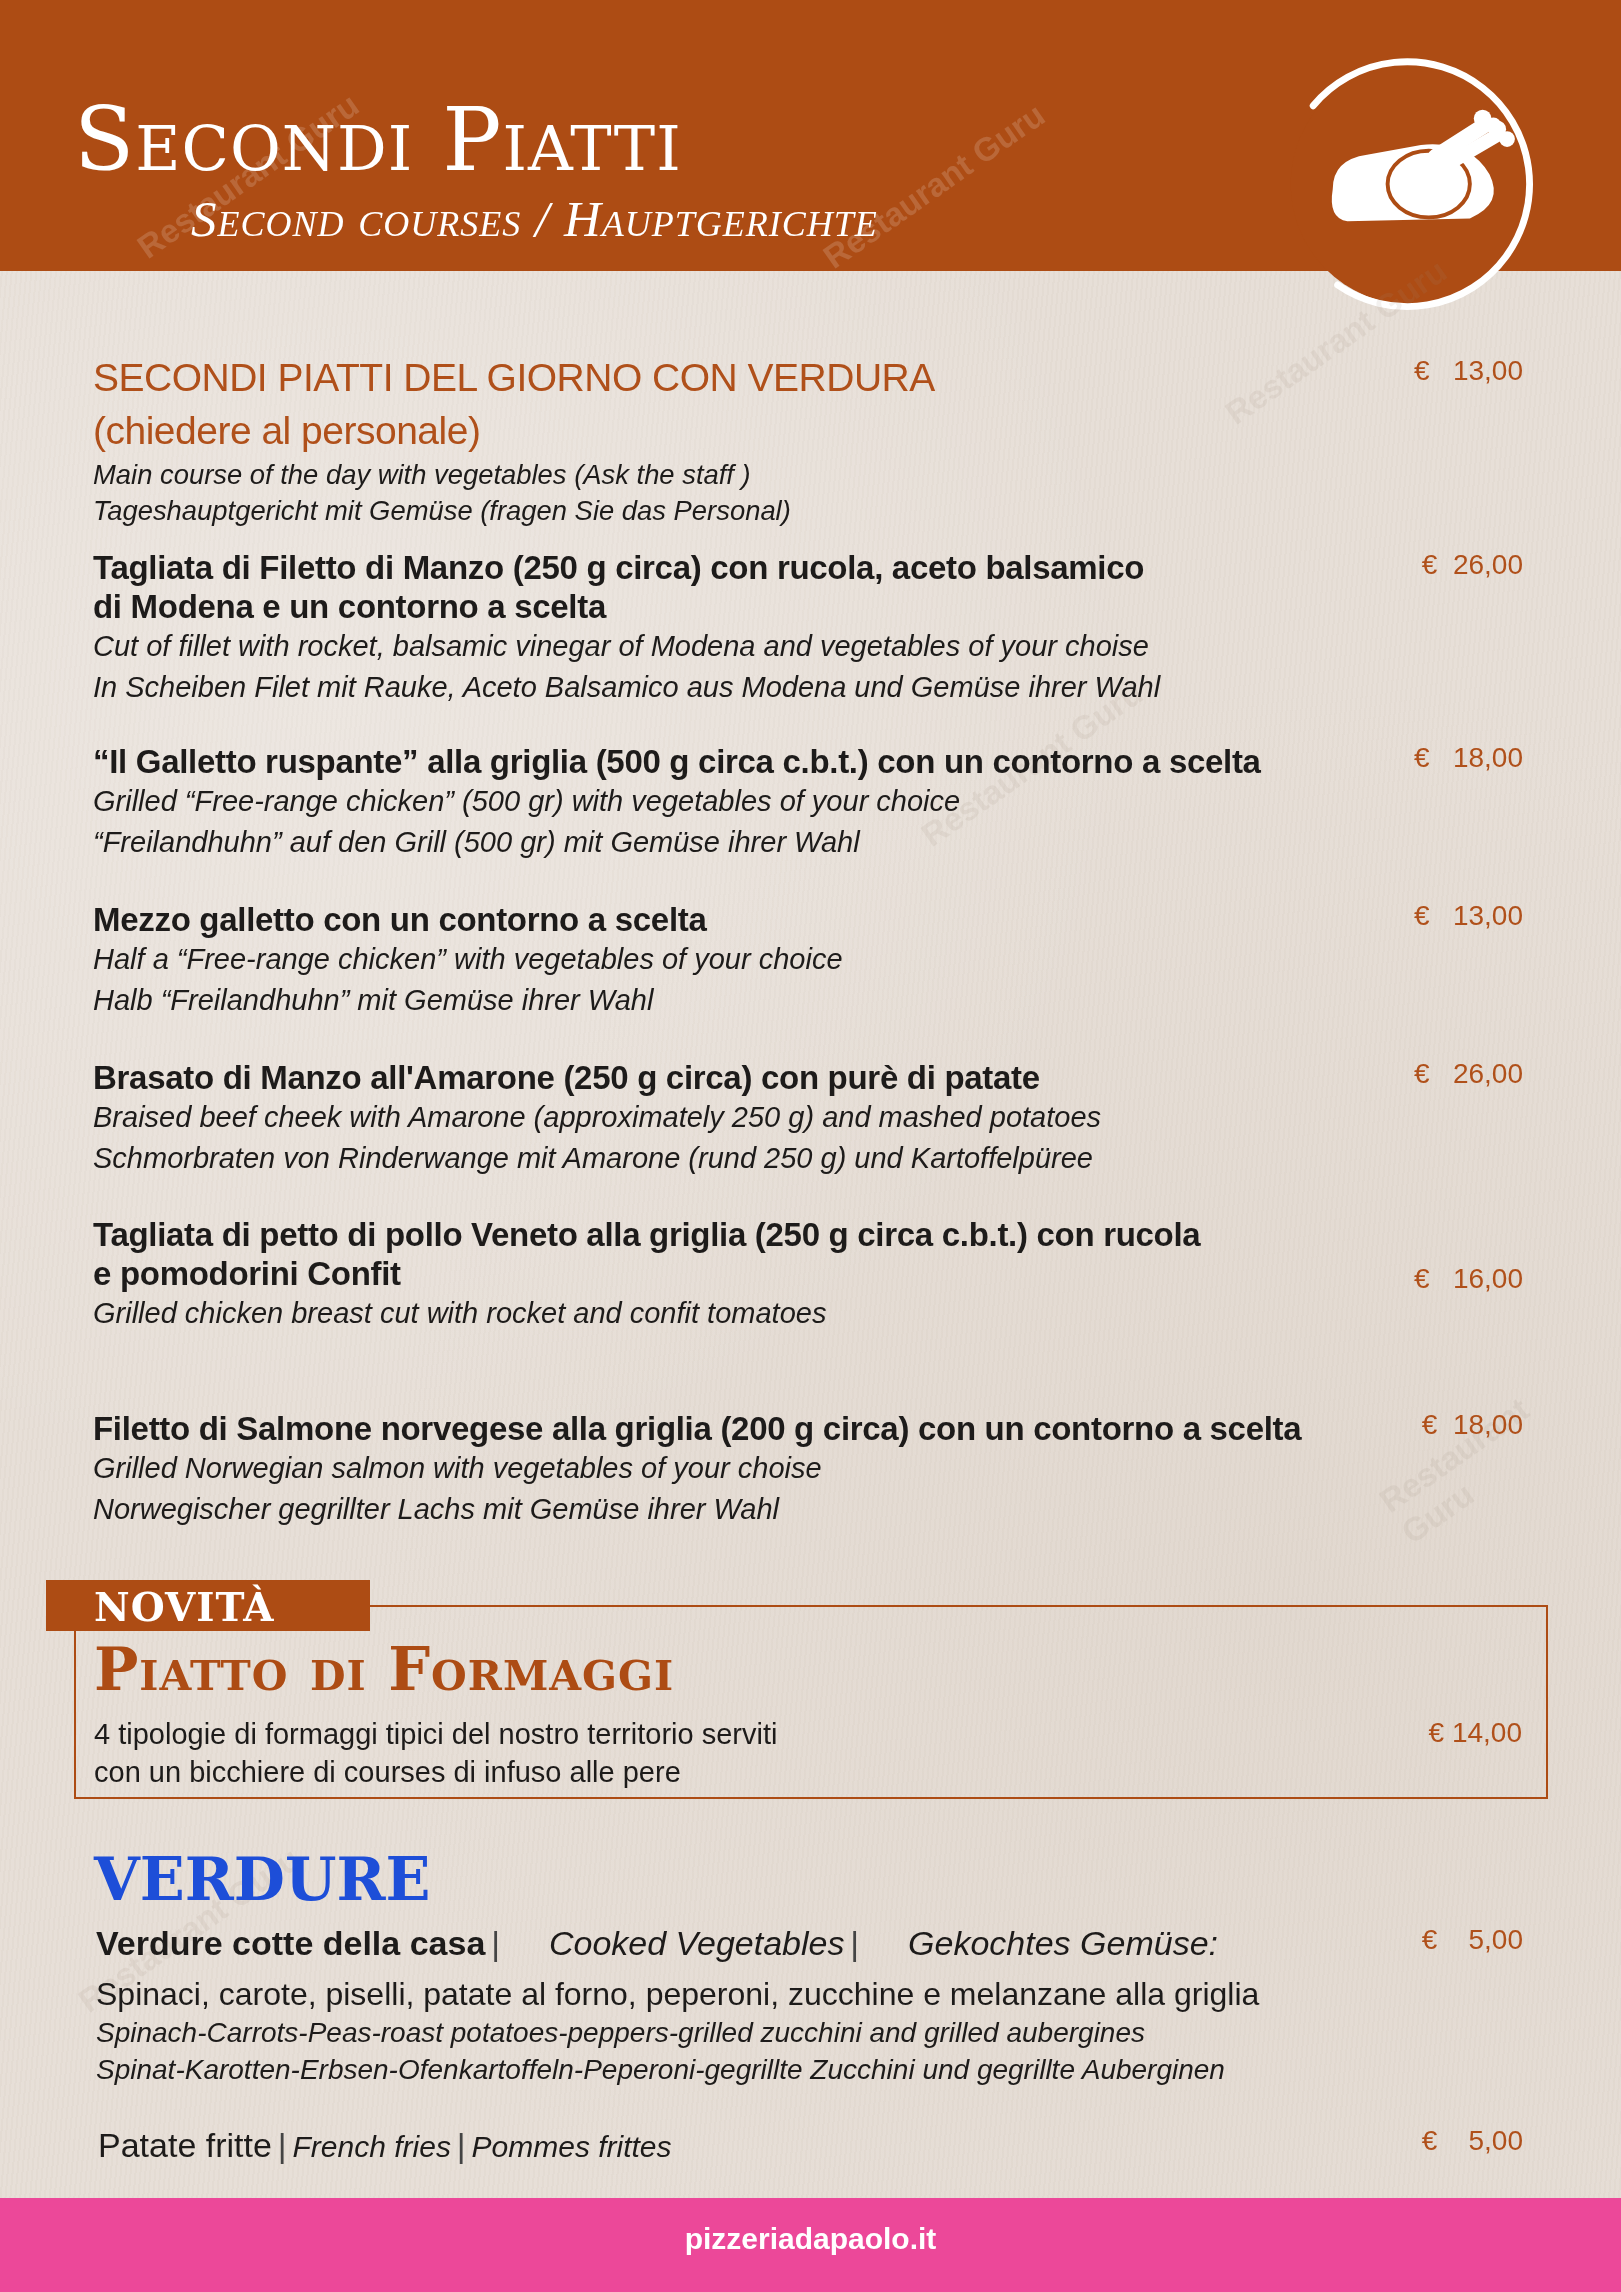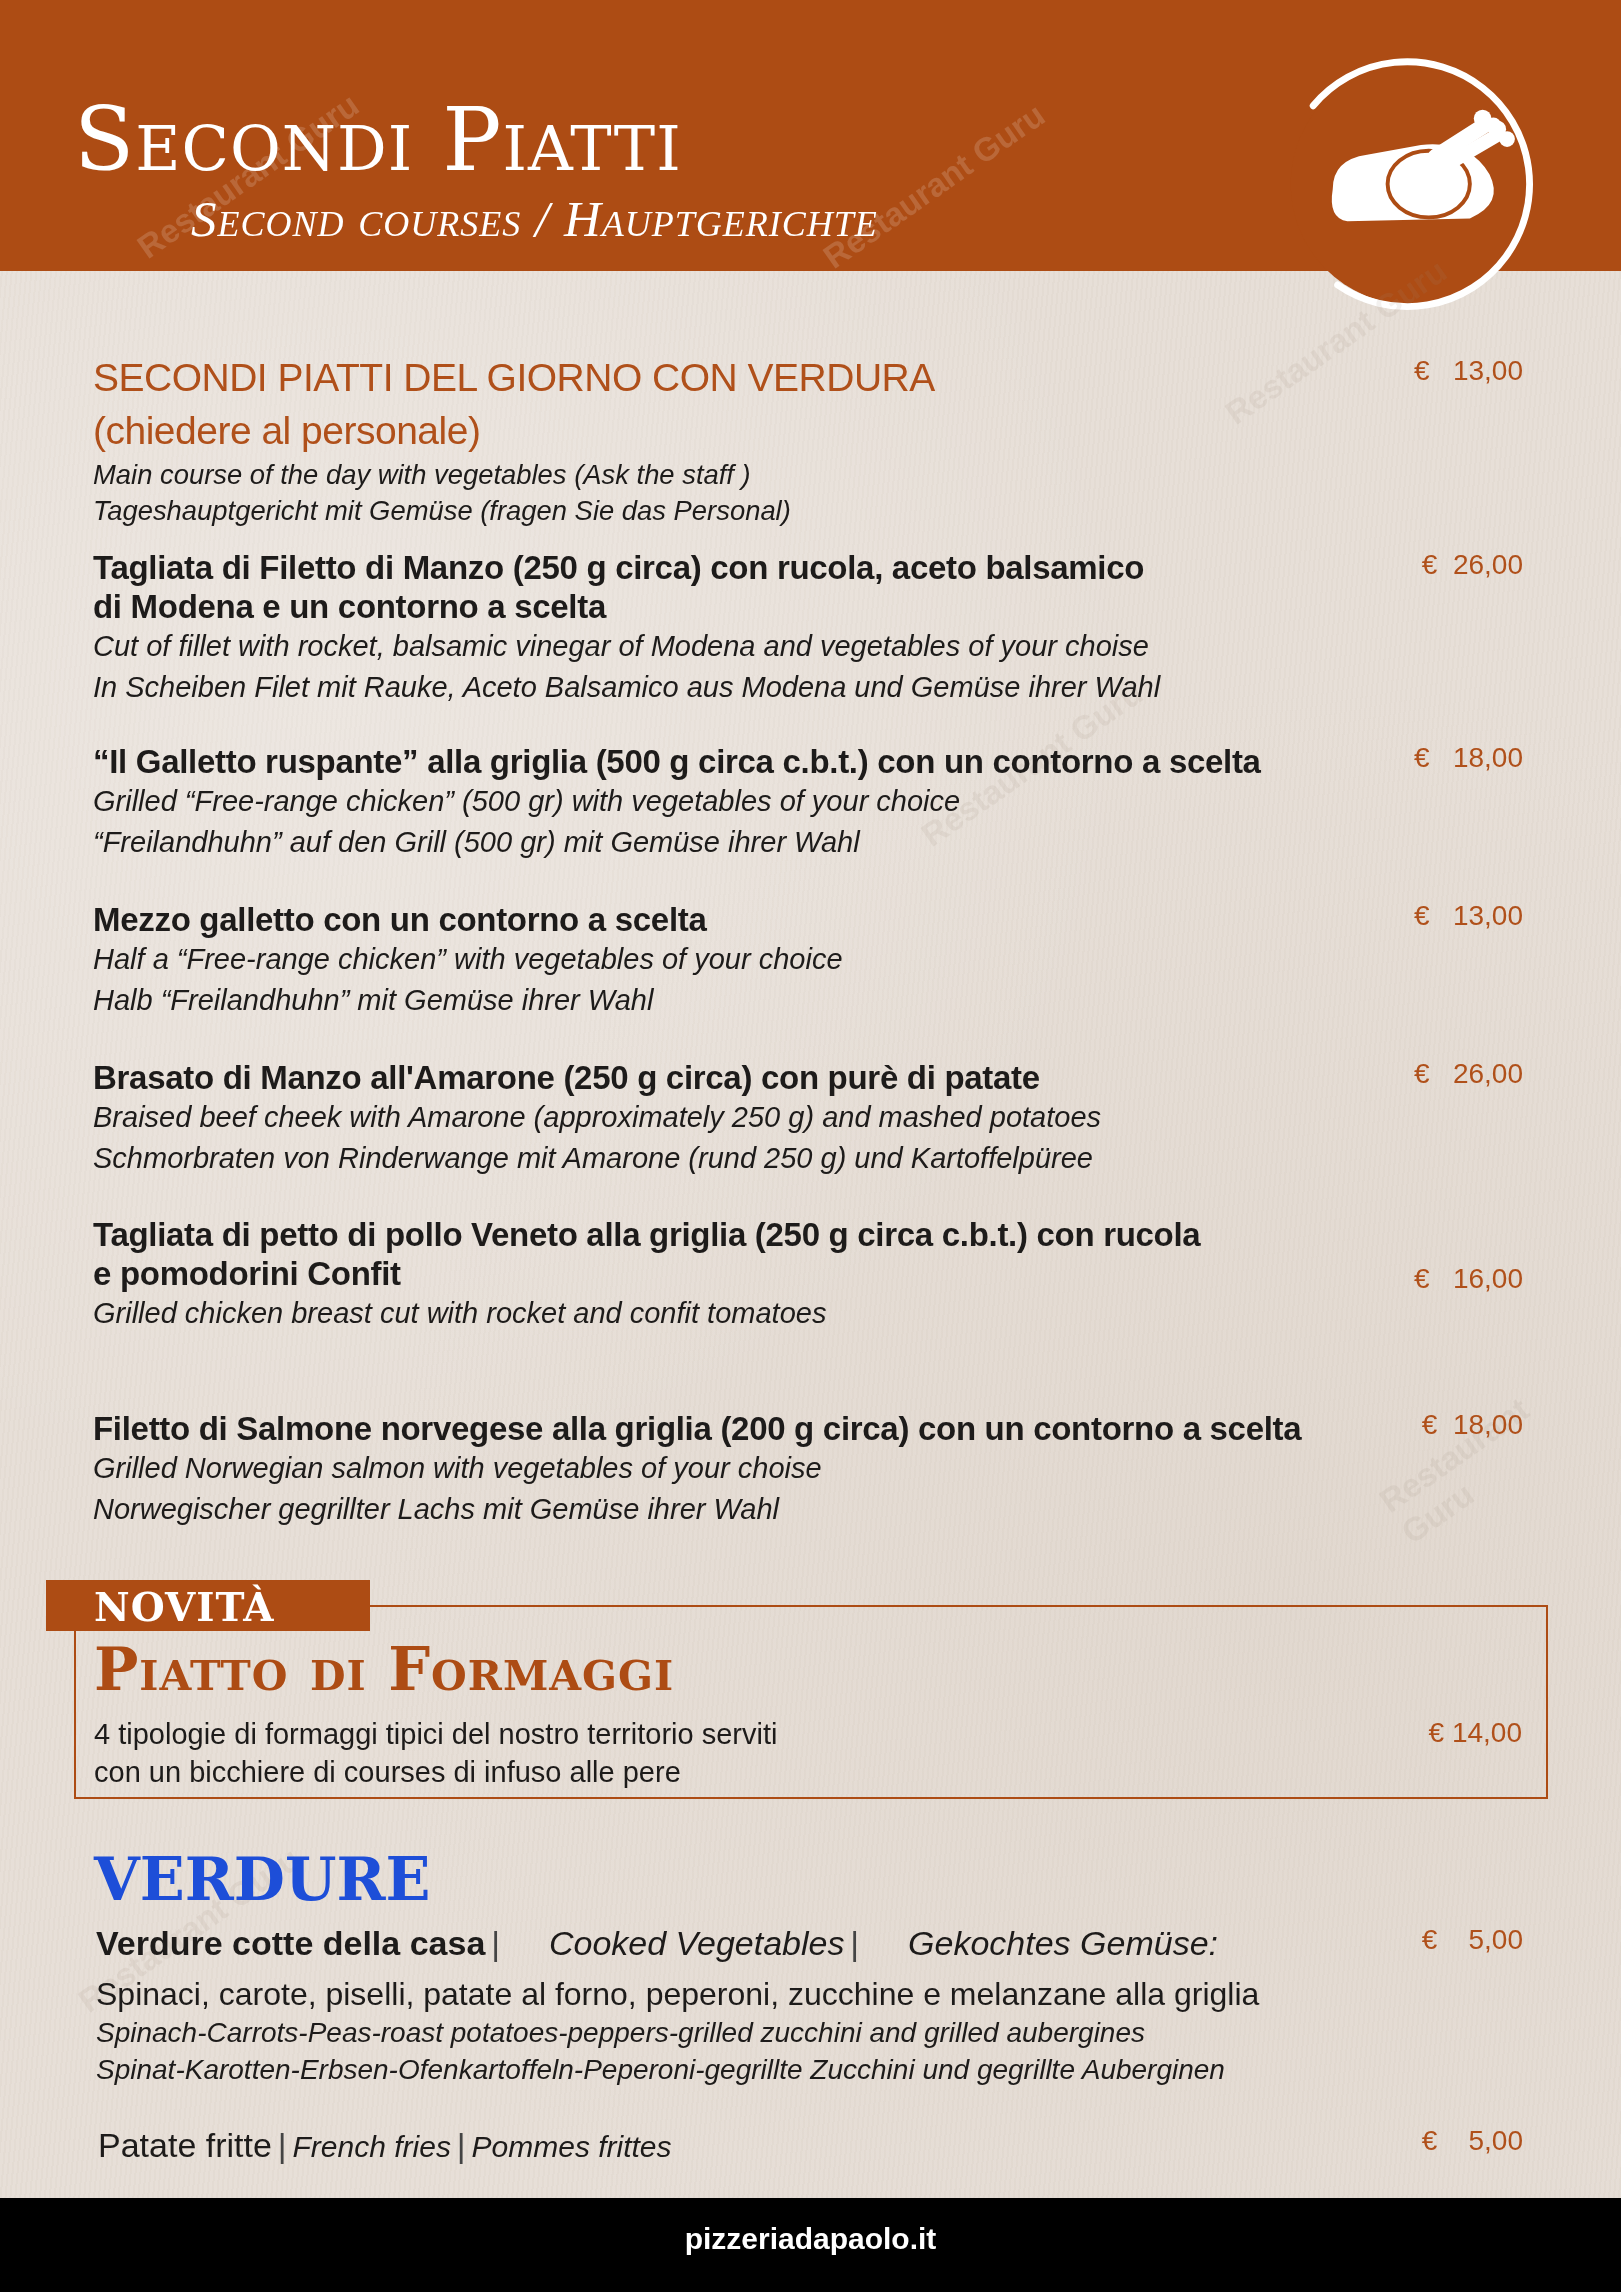--- a/index.html
+++ b/index.html
@@ -85,21 +85,21 @@
   .veg-head { position: absolute; left: 96px; top: 1923px; font-size: 34px; line-height: 41px; }
   .veg-head b { font-weight: bold; }
   .veg-head i { font-style: italic; margin-left: 43px; }
   .sep { color: #444; font-weight: normal; padding: 0 5.9px; }
   .veg-list { position: absolute; left: 96px; top: 1975px; font-size: 32px; line-height: 39px; }
   .veg-list .tr { font-style: italic; font-size: 28px; line-height: 37px; }
   .fries { position: absolute; left: 98px; top: 2125px; font-size: 34px; line-height: 41px; }
   .fries i { font-style: italic; font-size: 30px; }
   .footer {
     position: absolute; left: 0; top: 2198px; width: 1621px; height: 94px;
-    background: #000000; display: flex; align-items: center; justify-content: center;
+    background: #ec4899; display: flex; align-items: center; justify-content: center;
   }
   .footer span { color: #ffffff; font-weight: bold; font-size: 30px; margin-top: -11.8px; }
 </style>
 </head>
 <body>
 
 <div class="header">
   <div class="watermark" style="left:118px;top:157px;">Restaurant Guru</div>
   <div class="watermark" style="left:804px;top:167px;">Restaurant Guru</div>
   <div class="title">Secondi Piatti</div>

